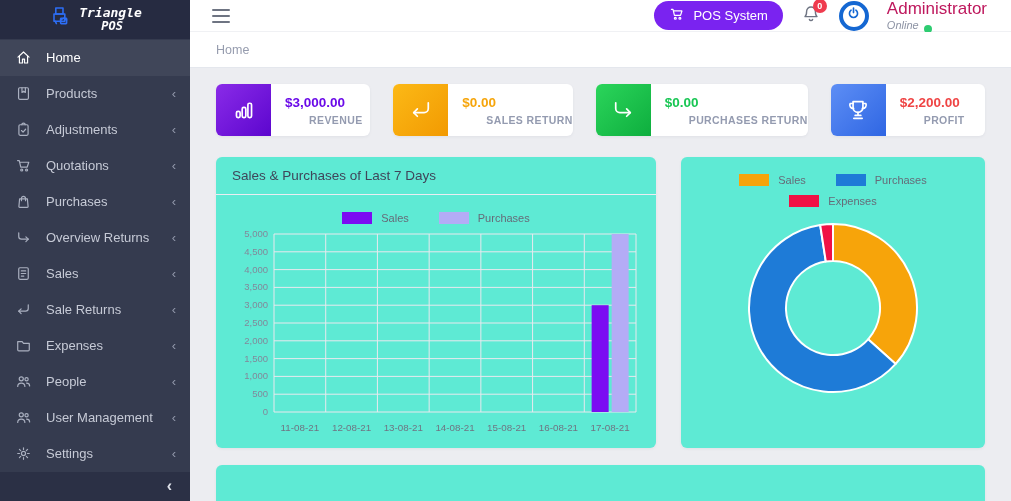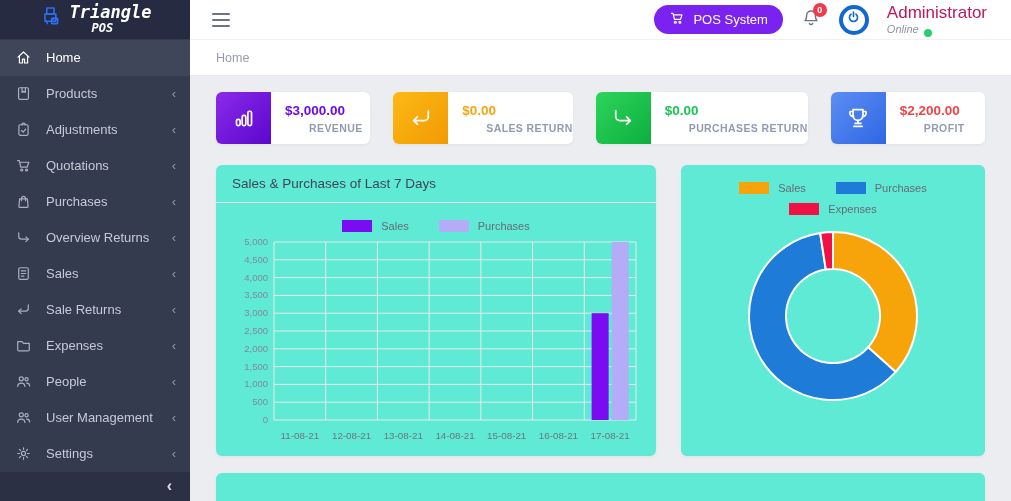--- a/index.html
+++ b/index.html
@@ -4,32 +4,32 @@
 <style>
   * { margin:0; padding:0; box-sizing:border-box; }
   html,body { width:1011px; height:501px; overflow:hidden; }
   body { font-family:"Liberation Sans", sans-serif; background:#ecedf1; }
   .app { display:flex; width:100%; height:100%; }
 
   
   .sidebar { width:190px; flex:none; background:#353b4f; display:flex; flex-direction:column; }
   .logo { height:40px; background:#262b41; display:flex; align-items:center; justify-content:center; gap:7px; }
   .logo-text { font-family:"DejaVu Sans Mono", monospace; font-style:italic; font-weight:bold; color:#fff; line-height:1.05; text-align:left; }
-  .logo-line1 { font-size:17px; }
+  .logo-line1 { font-size:13px; }
   .logo-line2 { font-size:12px; padding-left:22px; }
   .side-nav { flex:1; padding-top:1px; }
   .side-item { height:36px; display:flex; align-items:center; padding:0 14px 0 15px; gap:14px; font-size:13px; color:#c6cad6; cursor:pointer; }
   .side-item svg { flex:none; }
   .side-item.active { background:#404659; color:#ffffff; }
   .side-chev { margin-left:auto; font-size:13px; color:#9298ab; }
   .sidebar-footer { height:30px; background:#2b3045; display:flex; align-items:center; justify-content:flex-end; padding-right:18px; color:#dfe2ea; font-size:16px; font-weight:bold; cursor:pointer; }
 
   
   .main { flex:1; min-width:0; display:flex; flex-direction:column; }
-  .topbar { height:40px; background:#fff; display:flex; align-items:center; padding:0 24px 0 22px; border-bottom:1px solid #f0f1f4; }
+  .topbar { height:32px; background:#fff; display:flex; align-items:center; padding:0 24px 0 22px; border-bottom:1px solid #f0f1f4; }
   .hamburger { display:flex; flex-direction:column; gap:4px; cursor:pointer; }
   .hamburger span { width:18px; height:2px; background:#6e7482; border-radius:1px; }
   .topbar-right { margin-left:auto; display:flex; align-items:center; gap:18px; }
   .pos-btn { background:#7a23f0; border:none; color:#fff; height:29px; border-radius:15px; padding:0 15px; display:flex; align-items:center; gap:8px; font-size:13px; font-family:inherit; cursor:pointer; }
   .bell-wrap { position:relative; cursor:pointer; }
   .bell-badge { position:absolute; top:-5px; right:-6px; background:#ef3b4e; color:#fff; font-size:9px; font-weight:bold; width:14px; height:14px; border-radius:50%; display:flex; align-items:center; justify-content:center; }
   .avatar { width:30px; height:30px; border-radius:50%; background:#fff; border:4px solid #1467d2; display:flex; align-items:center; justify-content:center; cursor:pointer; }
   .user-info { line-height:1.25; cursor:pointer; }
   .user-name { font-size:17px; font-weight:normal; color:#be185d; }
   .user-status { font-size:11px; font-style:italic; color:#8d93a4; display:flex; align-items:flex-end; gap:5px; }

